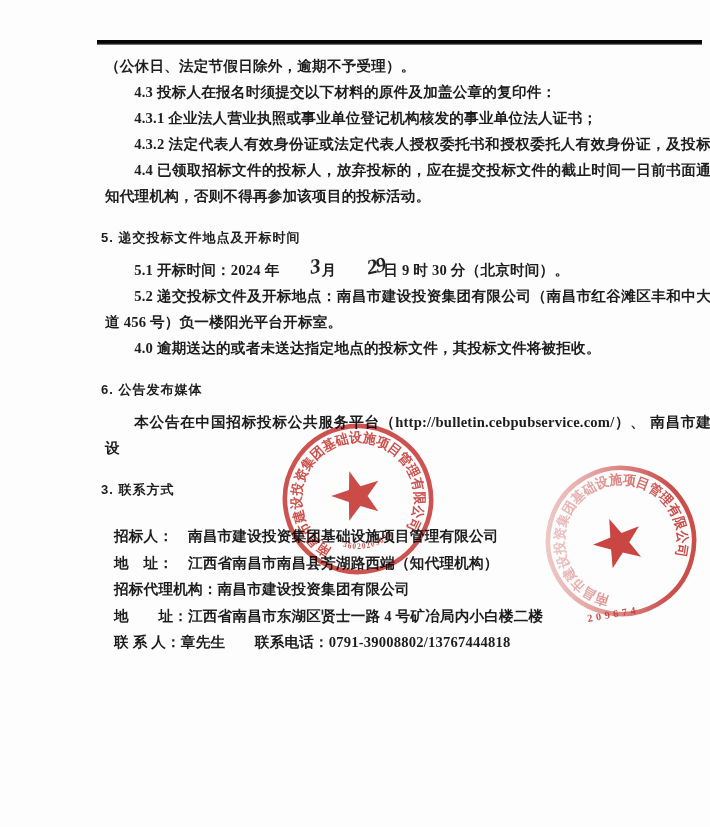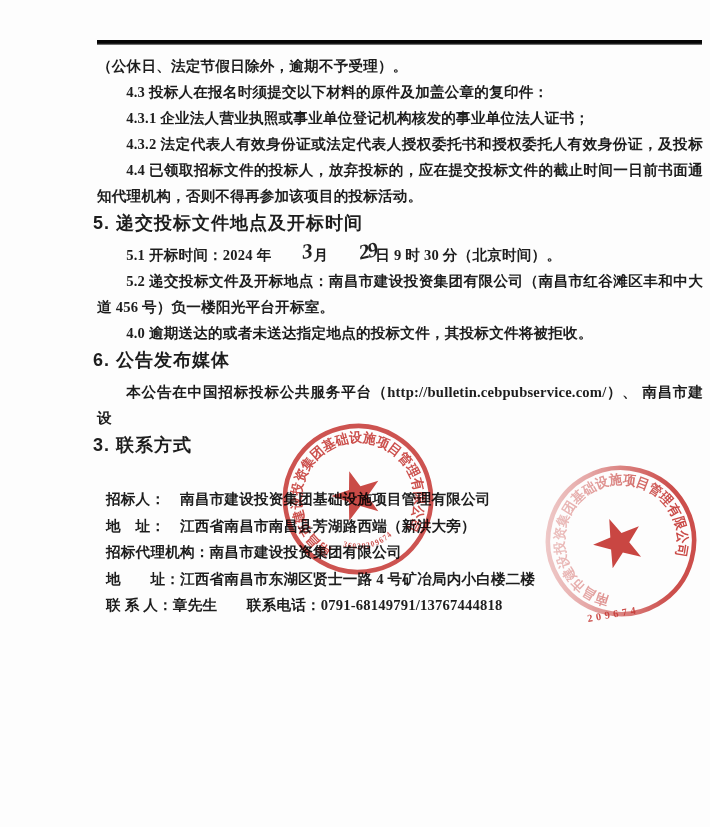--- a/index.html
+++ b/index.html
@@ -9,39 +9,39 @@
     background:#fdfdfd;
     overflow:hidden;
     font-family:"Liberation Serif","DejaVu Serif",serif;
     color:#1d1d1d;
   }
   .top-rule{
     position:absolute;left:97px;top:40px;width:605px;height:5px;
     background:linear-gradient(#060606 65%,#9a9a9a);
   }
   .doc{
-    position:absolute;left:97px;top:53px;width:606px;
+    position:absolute;left:105px;top:53px;width:606px;
   }
   .ln{
     margin:0;font-size:14.6px;line-height:26px;font-weight:600;
     letter-spacing:.2px;white-space:nowrap;
   }
   .ind{text-indent:2em;}
   .full{white-space:normal;text-align:justify;text-align-last:justify;}
   .heading{
-    margin:1px 0 6px -4px;font-size:18px;line-height:26px;font-weight:bold;
+    margin:16px 0 6px -4px;font-size:13px;line-height:26px;font-weight:bold;
     font-family:"Liberation Sans","DejaVu Sans",sans-serif;letter-spacing:1px;
   }
   .hand{
     display:inline-block;
     font-style:italic;font-weight:700;font-size:21px;line-height:1;
     transform:rotate(-8deg);margin:0 0 0 2px;color:#222;
   }
   .hand-day{transform:rotate(-12deg) translateY(1px);letter-spacing:-2px;margin-right:-1px;}
-  .contacts{margin-top:28px;padding-left:9px;}
+  .contacts{margin-top:20px;padding-left:9px;}
   .contacts .ln{line-height:26.5px;}
   
   .seal{position:absolute;mix-blend-mode:multiply;filter:blur(.2px);}
   .seal-main{left:247px;top:388px;width:222px;height:222px;opacity:.92;}
   .seal-edge{left:506px;top:426px;width:230px;height:230px;opacity:.95;}
   svg text{font-family:"Liberation Serif","DejaVu Serif",serif;}
 </style>
 </head>
 <body>
 
@@ -64,24 +64,24 @@
     <p class="ln">道 456 号）负一楼阳光平台开标室。</p>
     <p class="ln ind">4.0 逾期送达的或者未送达指定地点的投标文件，其投标文件将被拒收。</p>
 
     <p class="heading">6. 公告发布媒体</p>
     <p class="ln ind full">本公告在中国招标投标公共服务平台（http://bulletin.cebpubservice.com/）、 南昌市建设</p>
 
     <p class="heading">3. 联系方式</p>
 
     <div class="contacts">
       <p class="ln">招标人：　南昌市建设投资集团基础设施项目管理有限公司</p>
-      <p class="ln">地　址：　江西省南昌市南昌县芳湖路西端（新洪大旁）</p>
+      <p class="ln">地　址：　江西省南昌市南昌县芳湖路西端（知代理机构）</p>
       <p class="ln">招标代理机构：南昌市建设投资集团有限公司</p>
       <p class="ln">地　　址：江西省南昌市东湖区贤士一路 4 号矿冶局内小白楼二楼</p>
-      <p class="ln">联 系 人：章先生　　联系电话：0791-68149791/13767444818</p>
+      <p class="ln">联 系 人：章先生　　联系电话：0791-39008802/13767444818</p>
     </div>
   </div>
 
   <svg class="seal seal-main" viewBox="0 0 222 222" xmlns="http://www.w3.org/2000/svg">
     <defs>
       <path id="ring1" d="M 73,153.5 A 57,57 0 1 1 149,153.5" fill="none"></path>
       <path id="ser1" d="M 83,152.4 A 50,50 0 0 0 139,152.4" fill="none"></path>
     </defs>
     <g transform="rotate(-14 111 111)">
       <circle cx="111" cy="111" r="73" fill="none" stroke="#c5302c" stroke-width="4.6" opacity=".9"></circle>

